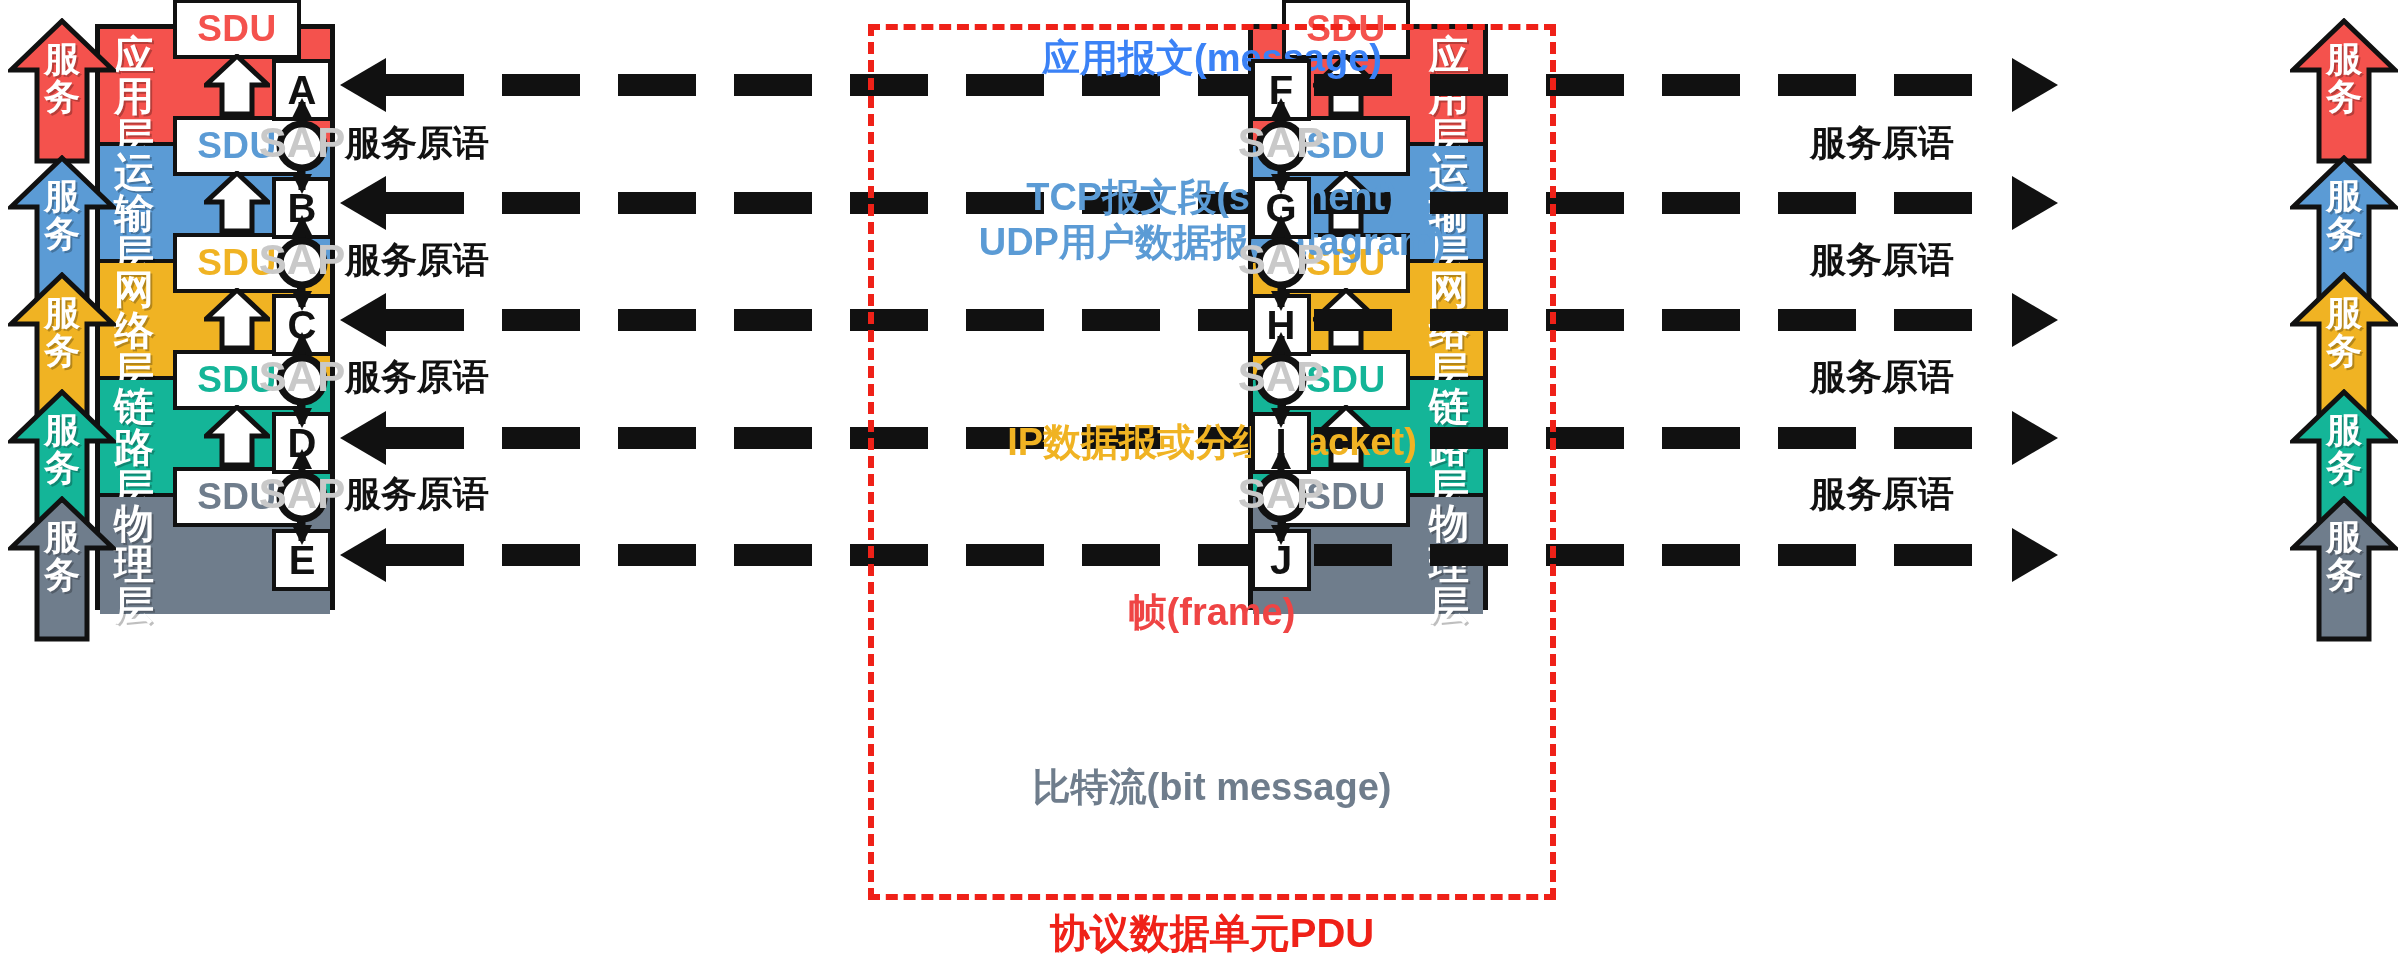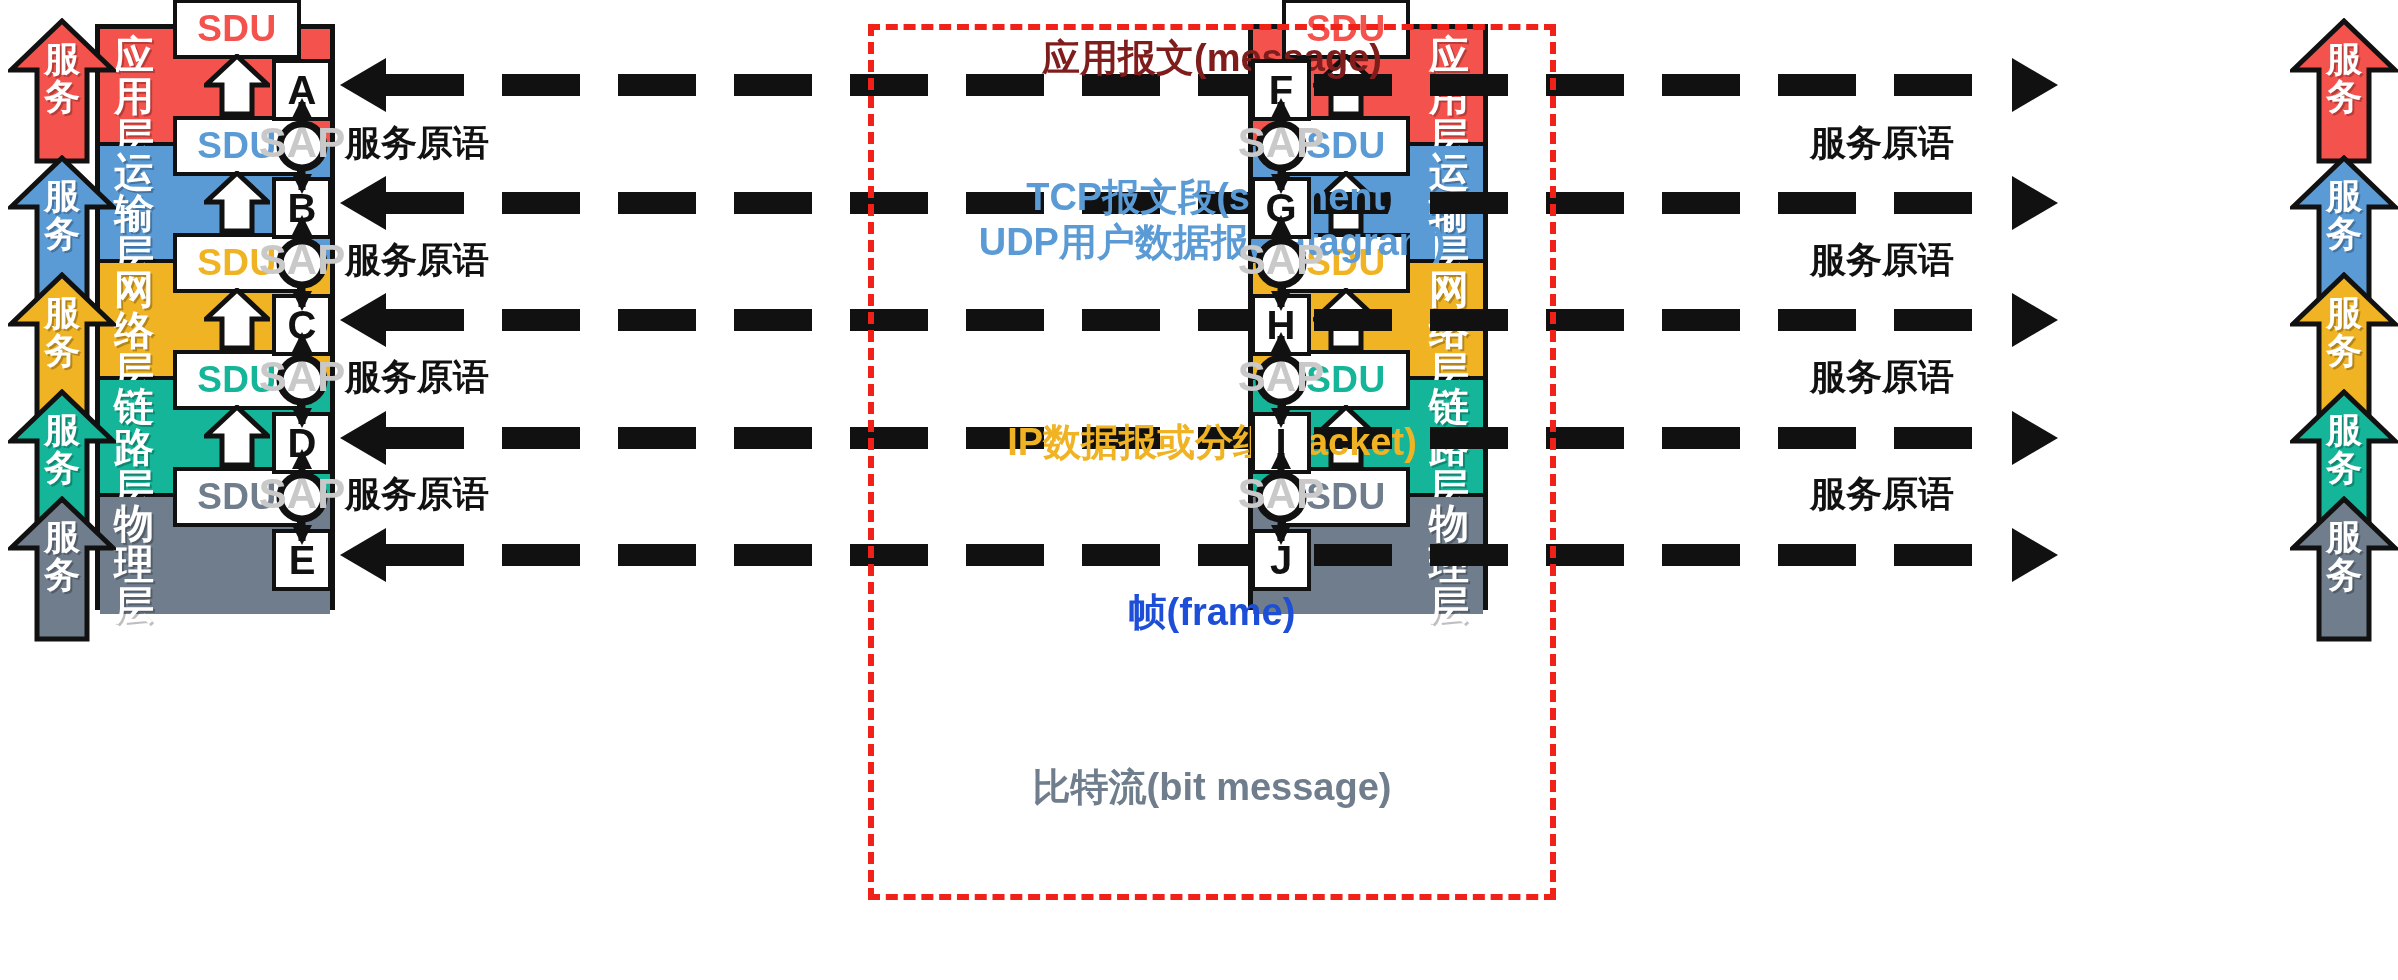--- a/index.html
+++ b/index.html
@@ -417,31 +417,32 @@
       <div class="primitive" style="top: 353px; left: 345px;">服务原语</div>
       <div class="primitive" style="top: 470px; left: 345px;">服务原语</div>
       <div class="primitive" style="top: 119px; left: 1810px;">服务原语</div>
       <div class="primitive" style="top: 236px; left: 1810px;">服务原语</div>
       <div class="primitive" style="top: 353px; left: 1810px;">服务原语</div>
       <div class="primitive" style="top: 470px; left: 1810px;">服务原语</div>
     </div>
 
   <div class="pdubox"></div>
   <div id="pdu-labels">
-      <div class="pdu-label" style="top: 36px; color: #7f1d1d;">
+      <div class="pdu-label" style="top: 36px; color: #3b82f6;">
         <div>应用报文(message)</div>
       </div>
       <div class="pdu-label" style="top: 175px; color: rgb(91, 155, 213);">
         <div>TCP报文段(segment)</div>
         <div>UDP用户数据报(datagram)</div>
       </div>
       <div class="pdu-label" style="top: 420px; color: rgb(240, 179, 35);">
         <div>IP数据报或分组(packet)</div>
       </div>
-      <div class="pdu-label" style="top: 590px; color: #1d4ed8;">
+      <div class="pdu-label" style="top: 590px; color: #ef4444;">
         <div>帧(frame)</div>
       </div>
       <div class="pdu-label" style="top: 765px; color: rgb(111, 125, 140);">
         <div>比特流(bit message)</div>
       </div>
     </div>
+  <div class="pdu-caption">协议数据单元PDU</div>
 
 </div>
 
 </body></html>

